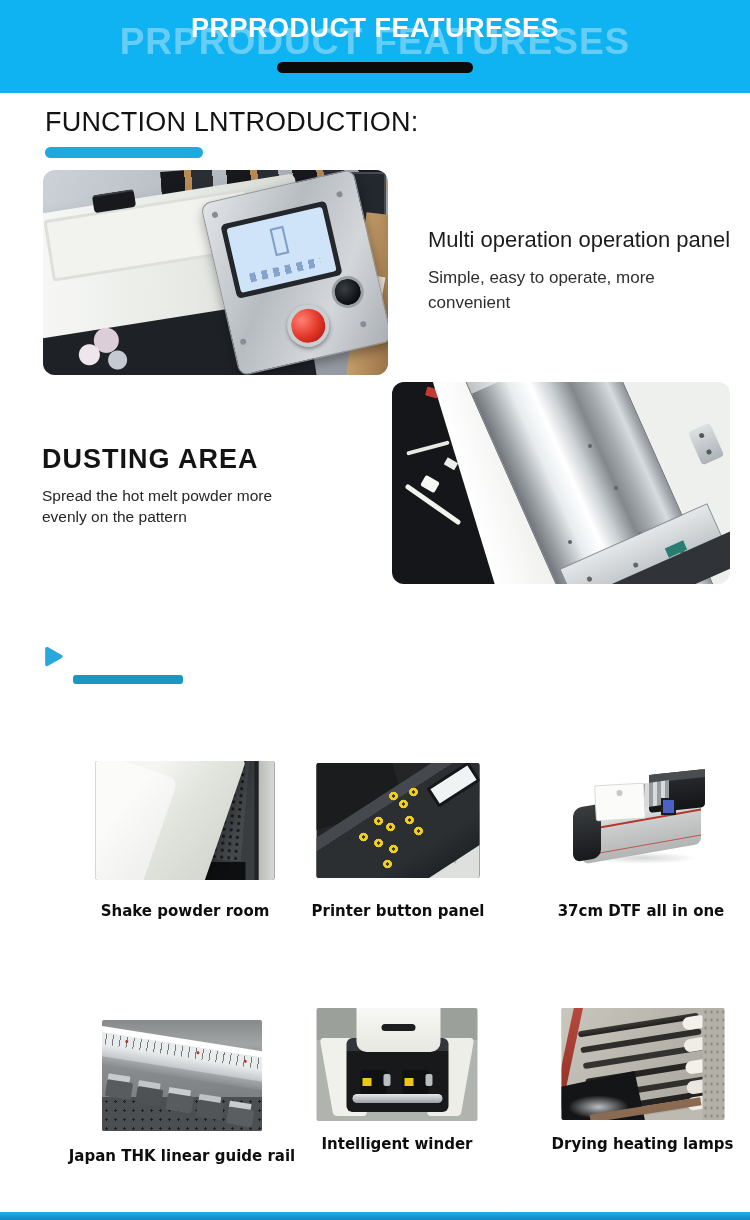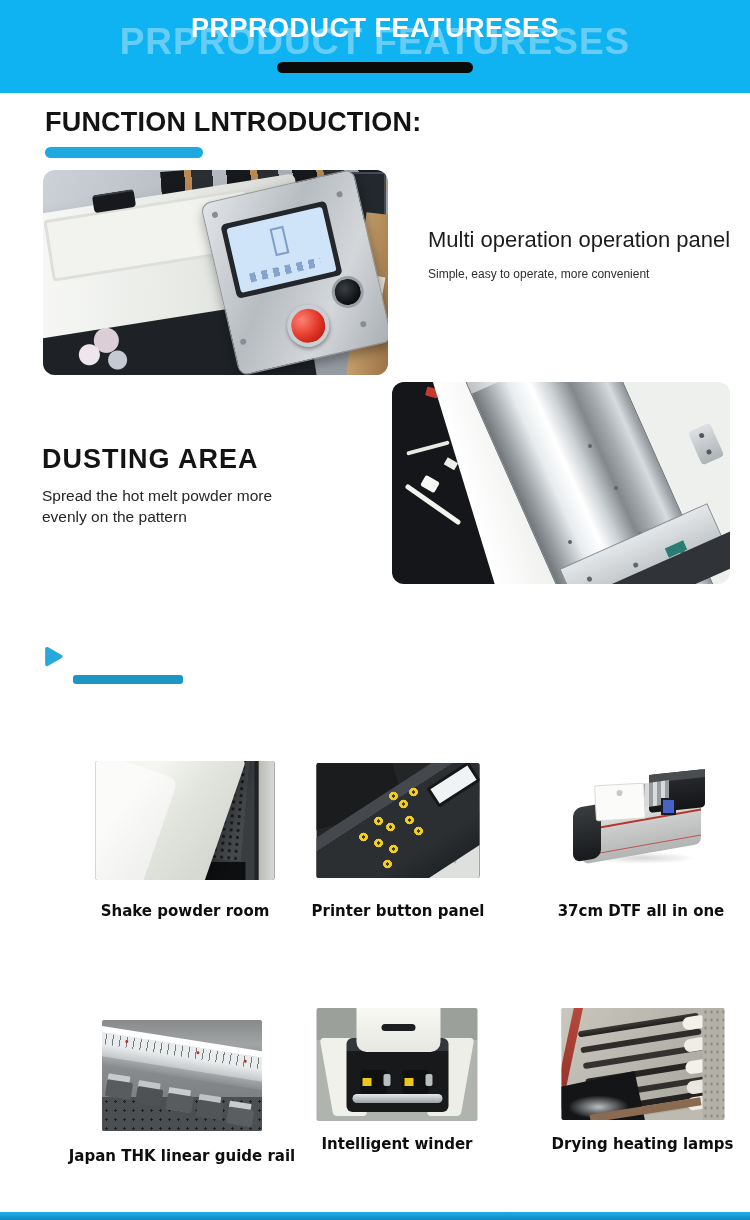--- a/index.html
+++ b/index.html
@@ -8,25 +8,25 @@
 
   
   .header{position:absolute;left:0;top:0;width:750px;height:93px;background:#10b3f1;}
   .h-ghost{position:absolute;left:0;right:0;top:21px;text-align:center;font-size:37px;font-weight:bold;
            color:rgba(255,255,255,.36);letter-spacing:1px;white-space:nowrap;}
   .h-title{position:absolute;left:0;right:0;top:13px;text-align:center;font-size:27px;font-weight:bold;
            color:#ffffff;letter-spacing:.5px;white-space:nowrap;}
   .h-bar{position:absolute;left:277px;top:62px;width:196px;height:11px;border-radius:6px;background:#0a0a0a;}
 
   
-  .sec1-h{position:absolute;left:45px;top:107px;font-size:27px;font-weight:bold;color:#131313;letter-spacing:.2px;}
+  .sec1-h{position:absolute;left:45px;top:107px;font-size:27px;font-weight:normal;color:#131313;letter-spacing:.2px;}
   .sec1-pill{position:absolute;left:45px;top:147px;width:158px;height:11px;border-radius:6px;background:#1fa9e1;}
 
   .op-title{position:absolute;left:428px;top:227px;font-size:22px;font-weight:normal;color:#1c1c1c;}
-  .op-desc{position:absolute;left:428px;top:266px;width:262px;font-size:12px;line-height:1.45;color:#2e2e2e;}
+  .op-desc{position:absolute;left:428px;top:266px;width:262px;font-size:17px;line-height:1.45;color:#2e2e2e;}
 
   .du-title{position:absolute;left:42px;top:444px;font-size:27px;font-weight:600;color:#141414;letter-spacing:1px;}
   .du-desc{position:absolute;left:42px;top:486px;width:268px;font-size:15.5px;line-height:1.35;color:#262626;}
 
   .pf-icon{position:absolute;left:42px;top:646px;width:22px;height:21px;}
   .pf-h{position:absolute;left:73px;top:645px;font-size:21px;font-weight:bold;color:#0d0d0d;letter-spacing:.3px;}
   .pf-pill{position:absolute;left:73px;top:675px;width:110px;height:9px;border-radius:3px;background:#1d96c3;}
 
   
   .photo{position:absolute;overflow:hidden;border-radius:12px;}

